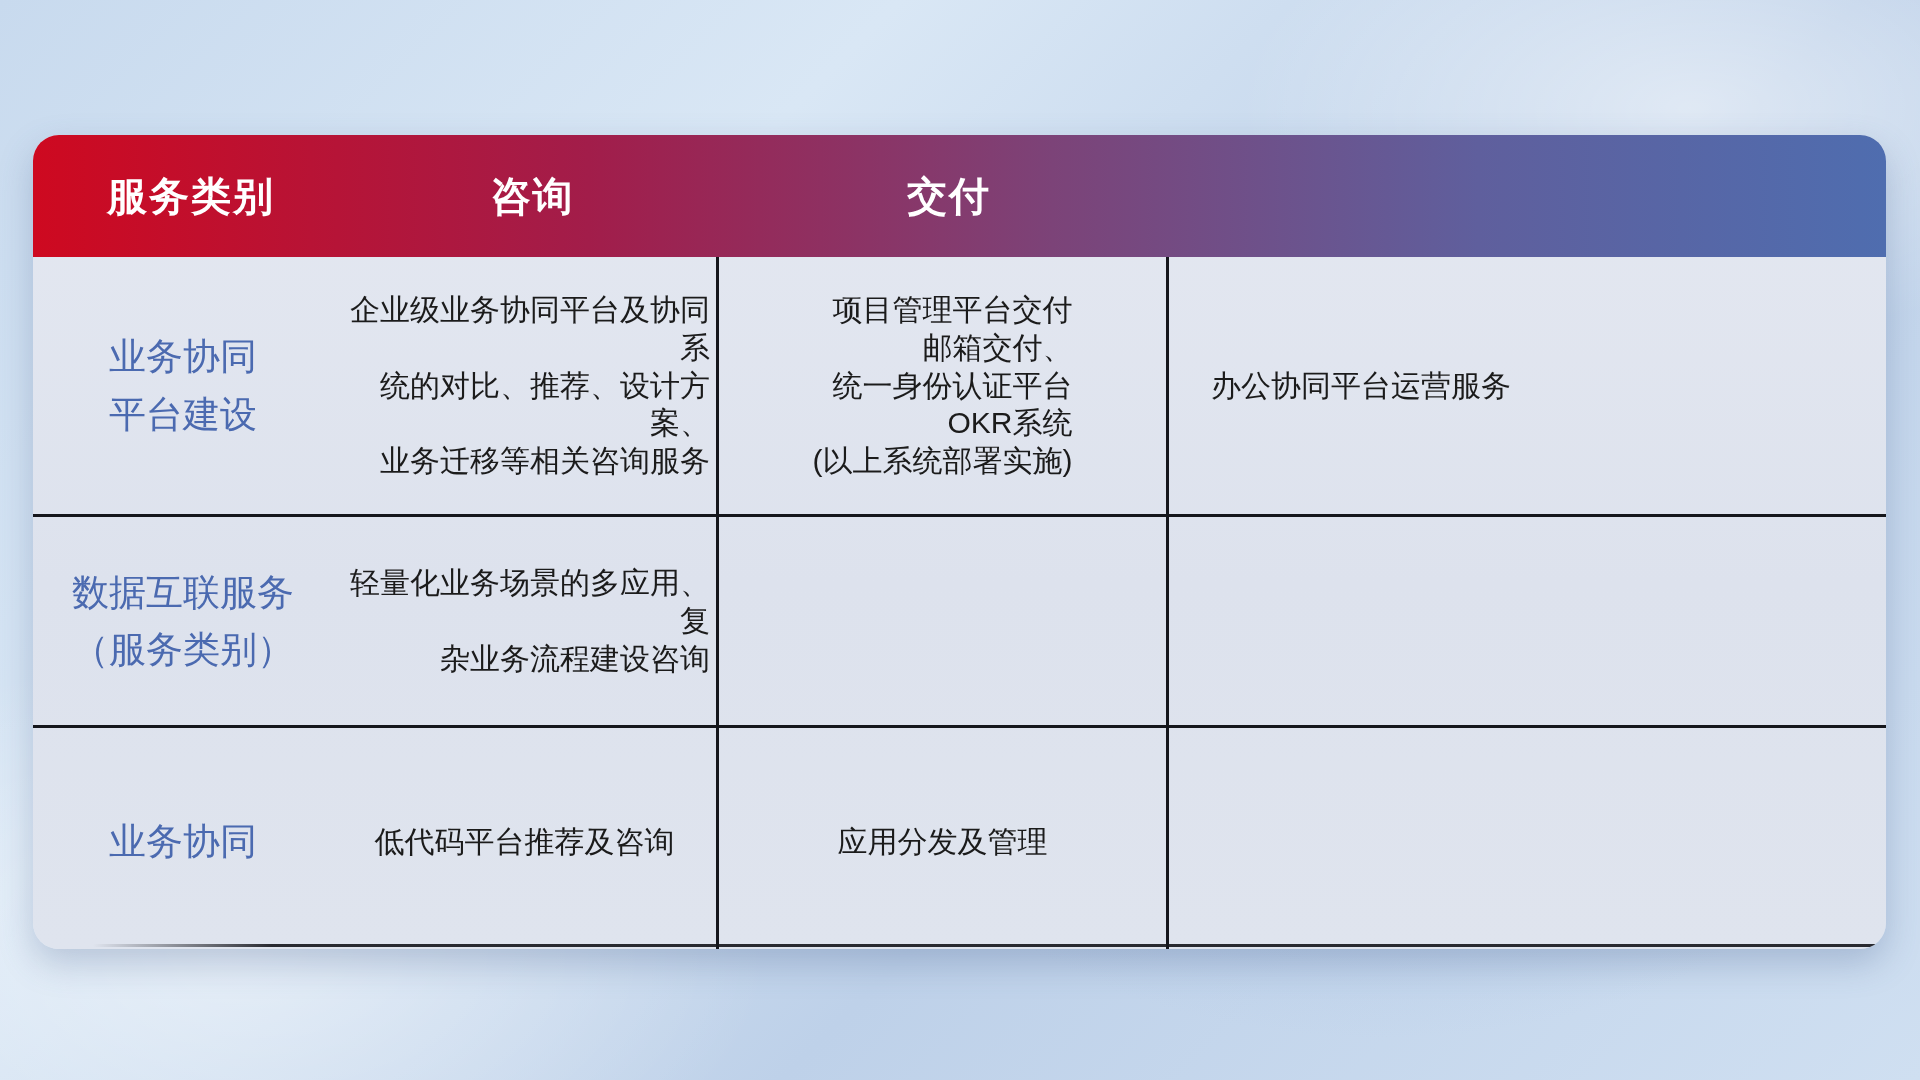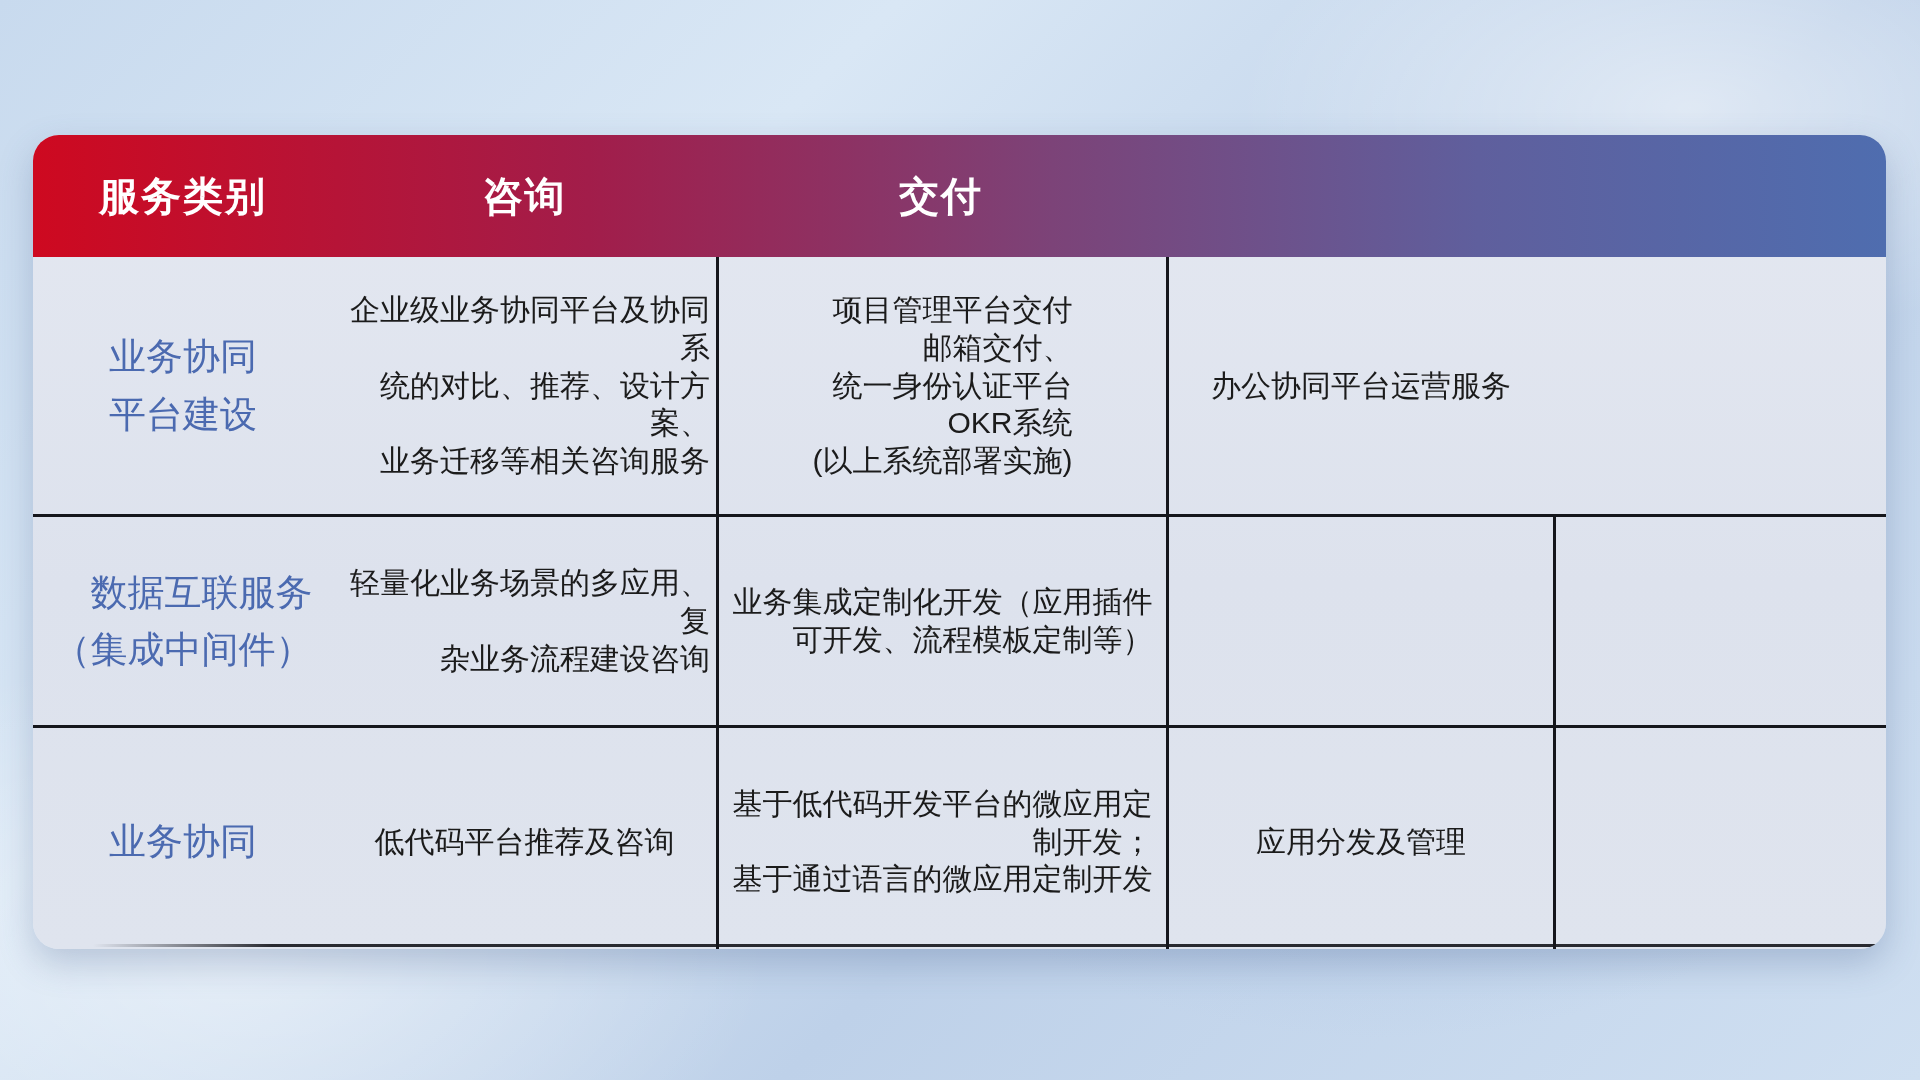--- a/index.html
+++ b/index.html
@@ -22,20 +22,21 @@
   }
 
   .grid-row {
     display: grid;
     grid-template-columns: 300px 383px 450px 387px 333px;
   }
 
   .header-row {
     height: 122px;
     background: linear-gradient(90deg, #ce0920 0%, #a21d4a 30%, #7c4378 55%, #5f5f9d 78%, #4f6daf 100%);
+    padding-left: 8px;
   }
   .header-cell {
     display: flex; align-items: center; justify-content: center;
     color: #ffffff; font-size: 40px; font-weight: 700; letter-spacing: 2px;
   }
 
   .body-row { position: relative; }
   .body-row.r1 { height: 257px; }
   .body-row.r2 { height: 208px; }
   .body-row.r3 { height: 227px; }
@@ -78,33 +79,28 @@
     <div class="cell bl">项目管理平台交付
 邮箱交付、
 统一身份认证平台
 OKR系统
 (以上系统部署实施)</div>
     <div class="cell bl">办公协同平台运营服务</div>
   </div>
 
   <div class="grid-row body-row r2">
     <div class="cell category">数据互联服务
-（集成中间件）</div>
+（服务类别）</div>
     <div class="cell">轻量化业务场景的多应用、复
 杂业务流程建设咨询</div>
-    <div class="cell bl">业务集成定制化开发（应用插件
-可开发、流程模板定制等）</div>
     <div class="cell bl"></div>
     <div class="cell bl"></div>
   </div>
 
   <div class="grid-row body-row r3">
     <div class="cell category">业务协同</div>
     <div class="cell">低代码平台推荐及咨询</div>
-    <div class="cell bl">基于低代码开发平台的微应用定
-制开发；
-基于通过语言的微应用定制开发</div>
     <div class="cell bl">应用分发及管理</div>
     <div class="cell bl"></div>
   </div>
 
   <div class="bottom-rule"></div>
 </div>
 
 </body></html>

